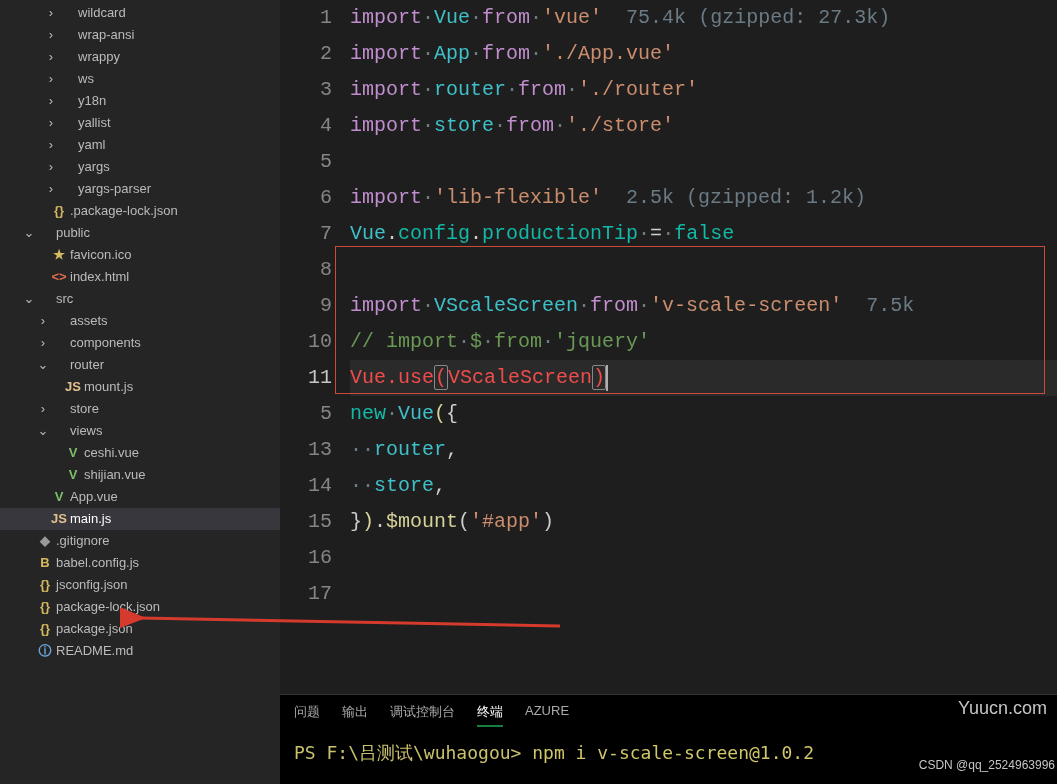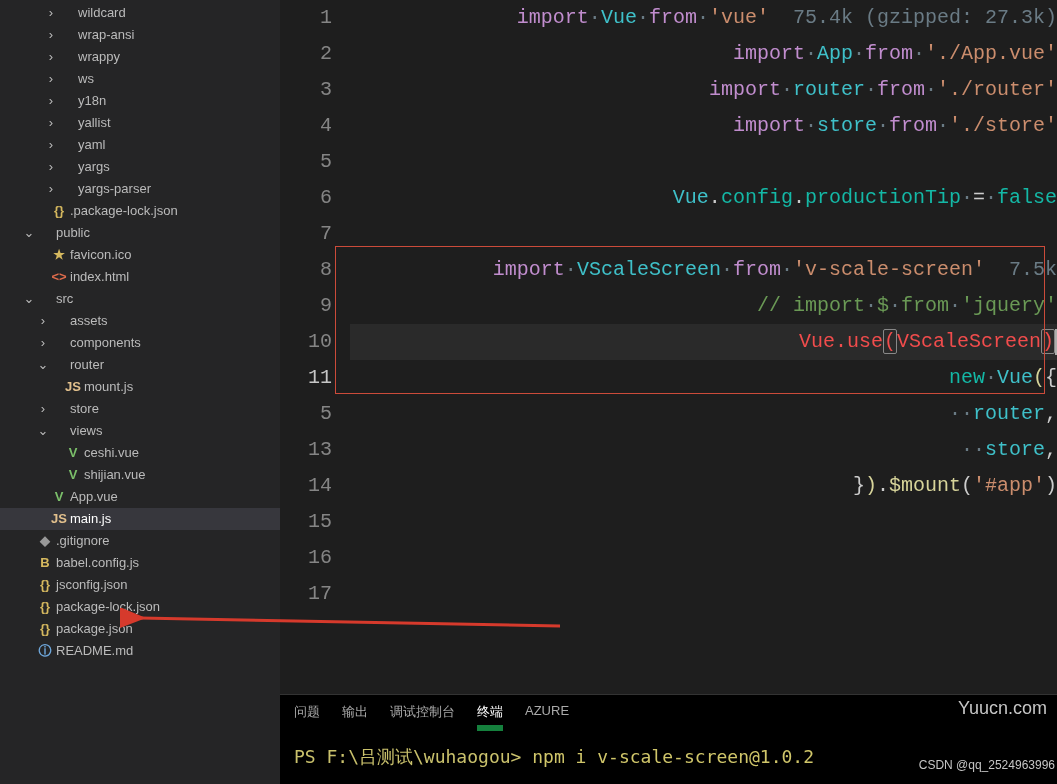--- a/index.html
+++ b/index.html
@@ -68,21 +68,21 @@
     color: #858585;
     padding-right: 18px;
     user-select: none;
   }
   .gutter .ln { height: 36px; }
   .gutter .ln.current { color: #c6c6c6; }
   .code {
     flex: 1;
     position: relative;
   }
-  .line { height: 36px; white-space: pre; text-align: right; }
+  .line { height: 36px; white-space: pre; }
   .line.current { background: #2a2a2a; }
   .kw  { color: #c18dce; }  
   .id  { color: #3fc0c9; }  
   .str { color: #cb8d6d; }  
   .op  { color: #cccccc; }
   .com { color: #6a9955; }
   .info{ color: #6a7b85; }
   .red { color: #f14c4c; }
   .pr  { color: #14b8a6; }
   .fn  { color: #d7d49a; }
@@ -114,21 +114,21 @@
     background: #000000;
     font-family: "Segoe UI", Arial, sans-serif;
     font-size: 13px;
   }
   .term-tabs {
     display: flex; gap: 22px;
     padding: 8px 14px 2px 14px;
     color: #aaaaaa;
   }
   .term-tab { cursor: pointer; padding-bottom: 4px; }
-  .term-tab.active { color: #ffffff; border-bottom: 6px solid #15803d; }
+  .term-tab.active { color: #ffffff; border-bottom: 2px solid #15803d; }
   .term-body {
     font-family: Consolas, monospace;
     padding: 12px 14px 0 14px;
     color: #cccccc;
     font-size: 18px;
   }
   .prompt-path { color: #c9c16c; }
   .prompt-cmd  { color: #d0c66a; }
 
   .watermark-right, .watermark-csdn {
@@ -319,20 +319,21 @@
           <div class="ln">16</div>
           <div class="ln">17</div>
         </div>
       <div class="code" id="code">
         <div class="highlight-box" style="left:-15px; top:246px; width:710px; height:148px;"></div>
       <div class="line"><span class="kw">import</span><span class="dot">·</span><span class="id">Vue</span><span class="dot">·</span><span class="kw">from</span><span class="dot">·</span><span class="str">'vue'</span><span class="info">  75.4k (gzipped: 27.3k)</span></div>
           <div class="line"><span class="kw">import</span><span class="dot">·</span><span class="id">App</span><span class="dot">·</span><span class="kw">from</span><span class="dot">·</span><span class="str">'./App.vue'</span></div>
           <div class="line"><span class="kw">import</span><span class="dot">·</span><span class="id">router</span><span class="dot">·</span><span class="kw">from</span><span class="dot">·</span><span class="str">'./router'</span></div>
           <div class="line"><span class="kw">import</span><span class="dot">·</span><span class="id">store</span><span class="dot">·</span><span class="kw">from</span><span class="dot">·</span><span class="str">'./store'</span></div>
           <div class="line"></div>
+          <div class="line"><span class="kw">import</span><span class="dot">·</span><span class="str">'lib-flexible'</span><span class="info">  2.5k (gzipped: 1.2k)</span></div>
           <div class="line"><span class="id">Vue</span><span class="op">.</span><span class="pr">config</span><span class="op">.</span><span class="pr">productionTip</span><span class="dot">·</span><span class="op">=</span><span class="dot">·</span><span class="pr">false</span></div>
           <div class="line"></div>
           <div class="line"><span class="kw">import</span><span class="dot">·</span><span class="id">VScaleScreen</span><span class="dot">·</span><span class="kw">from</span><span class="dot">·</span><span class="str">'v-scale-screen'</span><span class="info">  7.5k</span></div>
           <div class="line"><span class="com">// </span><span class="com">import</span><span class="dot">·</span><span class="com">$</span><span class="dot">·</span><span class="com">from</span><span class="dot">·</span><span class="com">'jquery'</span></div>
           <div class="line current"><span class="red">Vue</span><span class="red">.</span><span class="red">use</span><span class="red paren-hl">(</span><span class="red">VScaleScreen</span><span class="red paren-hl">)</span><span class="cursor"></span></div>
           <div class="line"><span class="pr">new</span><span class="dot">·</span><span class="id">Vue</span><span class="fn">(</span><span class="op">{</span></div>
           <div class="line"><span class="dot">··</span><span class="id">router</span><span class="op">,</span></div>
           <div class="line"><span class="dot">··</span><span class="id">store</span><span class="op">,</span></div>
           <div class="line"><span class="op">}</span><span class="fn">)</span><span class="op">.</span><span class="fn">$mount</span><span class="op">(</span><span class="str">'#app'</span><span class="op">)</span></div>
           <div class="line"></div>

